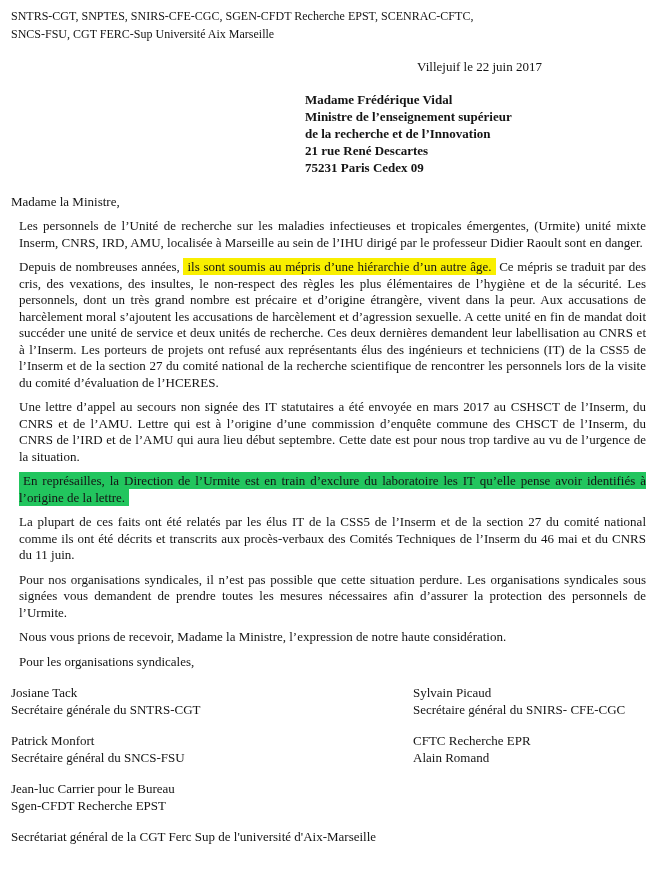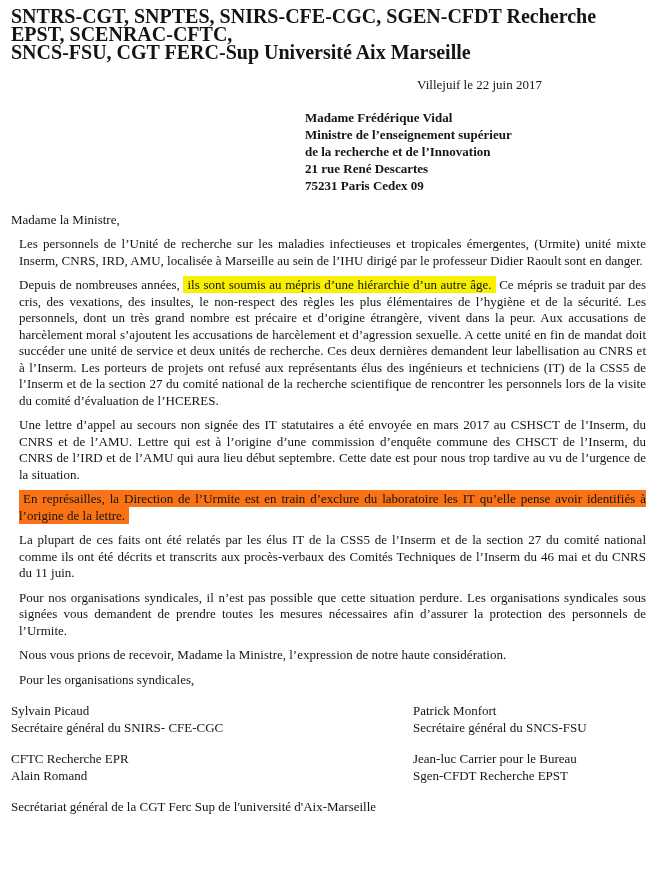--- a/index.html
+++ b/index.html
@@ -10,22 +10,22 @@
     box-sizing: border-box;
     background: #ffffff;
     padding: 7px 10px 0 11px;
     overflow: hidden;
     font-family: "Liberation Serif", serif;
     font-size: 13px;
     line-height: 16.5px;
     color: #141414;
   }
   .unions-header {
-    font-weight: bold;
-    font-size: 20px;
+    font-weight: normal;
+    font-size: 12px;
     line-height: 18px;
   }
   .unions-header .hline { display: block; }
   .date-block { margin-left: 294px; margin-top: 16px; text-align: center; }
   .recipient-block {
     margin-left: 294px;
     margin-top: 15px;
     font-weight: bold;
     line-height: 17px;
   }
@@ -62,28 +62,32 @@
       <span>21 rue René Descartes</span>
       <span>75231 Paris Cedex 09</span>
     </div>
 
   <div class="salutation">Madame la Ministre,</div>
 
   <div class="body-text">
     <p class="gap-before">Les personnels de l’Unité de recherche sur les maladies infectieuses et tropicales émergentes, (Urmite) unité mixte Inserm, CNRS, IRD, AMU, localisée à Marseille au sein de l’IHU dirigé par le professeur Didier Raoult sont en danger.</p>
     <p><span>Depuis de nombreuses années, </span><span class="hl" style="background-color: rgb(249, 239, 0);">ils sont soumis au mépris d’une hiérarchie d’un autre âge.</span><span> Ce mépris se traduit par des cris, des vexations, des insultes, le non-respect des règles les plus élémentaires de l’hygiène et de la sécurité. Les personnels, dont un très grand nombre est précaire et d’origine étrangère, vivent dans la peur. Aux accusations de harcèlement moral s’ajoutent les accusations de harcèlement et d’agression sexuelle. A cette unité en fin de mandat doit succéder une unité de service et deux unités de recherche. Ces deux dernières demandent leur labellisation au CNRS et à l’Inserm. Les porteurs de projets ont refusé aux représentants élus des ingénieurs et techniciens (IT) de la CSS5 de l’Inserm et de la section 27 du comité national de la recherche scientifique de rencontrer les personnels lors de la visite du comité d’évaluation de l’HCERES.</span></p>
     <p class="gap-before">Une lettre d’appel au secours non signée des IT statutaires a été envoyée en mars 2017 au CSHSCT de l’Inserm, du CNRS et de l’AMU. Lettre qui est à l’origine d’une commission d’enquête commune des CHSCT de l’Inserm, du CNRS de l’IRD et de l’AMU qui aura lieu début septembre. Cette date est pour nous trop tardive au vu de l’urgence de la situation.</p>
-    <p class="gap-before"><span class="hl" style="background-color: #f97316;">En représailles, la Direction de l’Urmite est en train d’exclure du laboratoire les IT qu’elle pense avoir identifiés à l’origine de la lettre.</span></p>
+    <p class="gap-before"><span class="hl" style="background-color: #22c55e;">En représailles, la Direction de l’Urmite est en train d’exclure du laboratoire les IT qu’elle pense avoir identifiés à l’origine de la lettre.</span></p>
     <p class="gap-before">La plupart de ces faits ont été relatés par les élus IT de la CSS5 de l’Inserm et de la section 27 du comité national comme ils ont été décrits et transcrits aux procès-verbaux des Comités Techniques de l’Inserm du 46 mai et du CNRS du 11 juin.</p>
     <p>Pour nos organisations syndicales, il n’est pas possible que cette situation perdure. Les organisations syndicales sous signées vous demandent de prendre toutes les mesures nécessaires afin d’assurer la protection des personnels de l’Urmite.</p>
     <p class="gap-before">Nous vous prions de recevoir, Madame la Ministre, l’expression de notre haute considération.</p>
     <p class="gap-before">Pour les organisations syndicales,</p>
   </div>
 
   <div class="sig-grid">
+    <div class="sig">
+        <span>Josiane Tack</span>
+        <span>Secrétaire générale du SNTRS-CGT</span>
+      </div>
     <div class="sig">
         <span>Sylvain Picaud</span>
         <span>Secrétaire général du SNIRS- CFE-CGC</span>
       </div>
     <div class="sig">
         <span>Patrick Monfort</span>
         <span>Secrétaire général du SNCS-FSU</span>
       </div>
     <div class="sig">
         <span>CFTC Recherche EPR</span>

